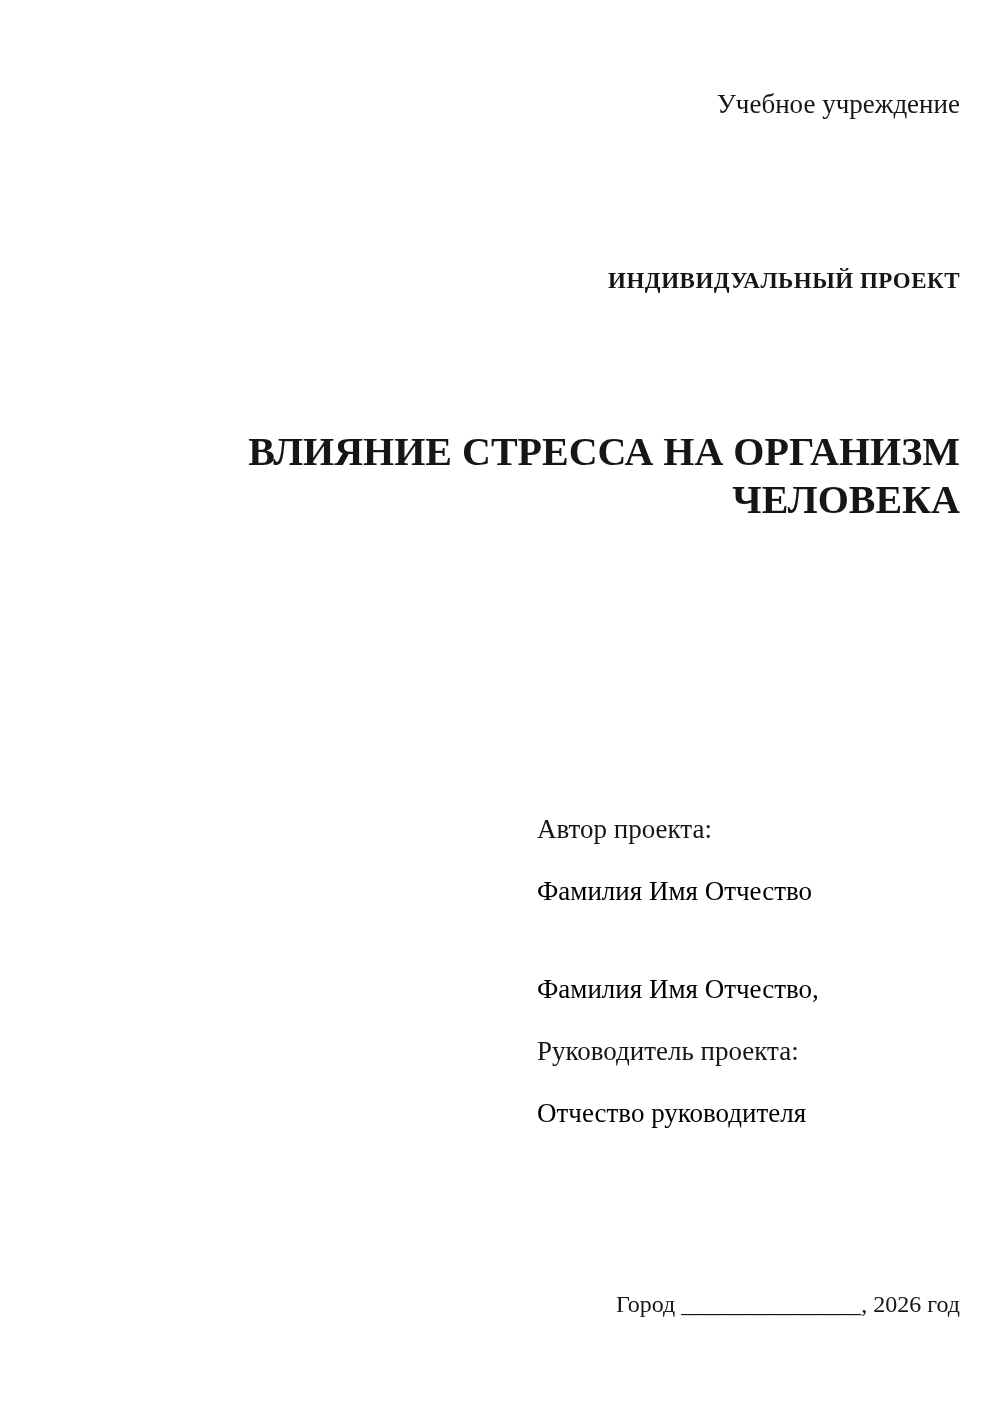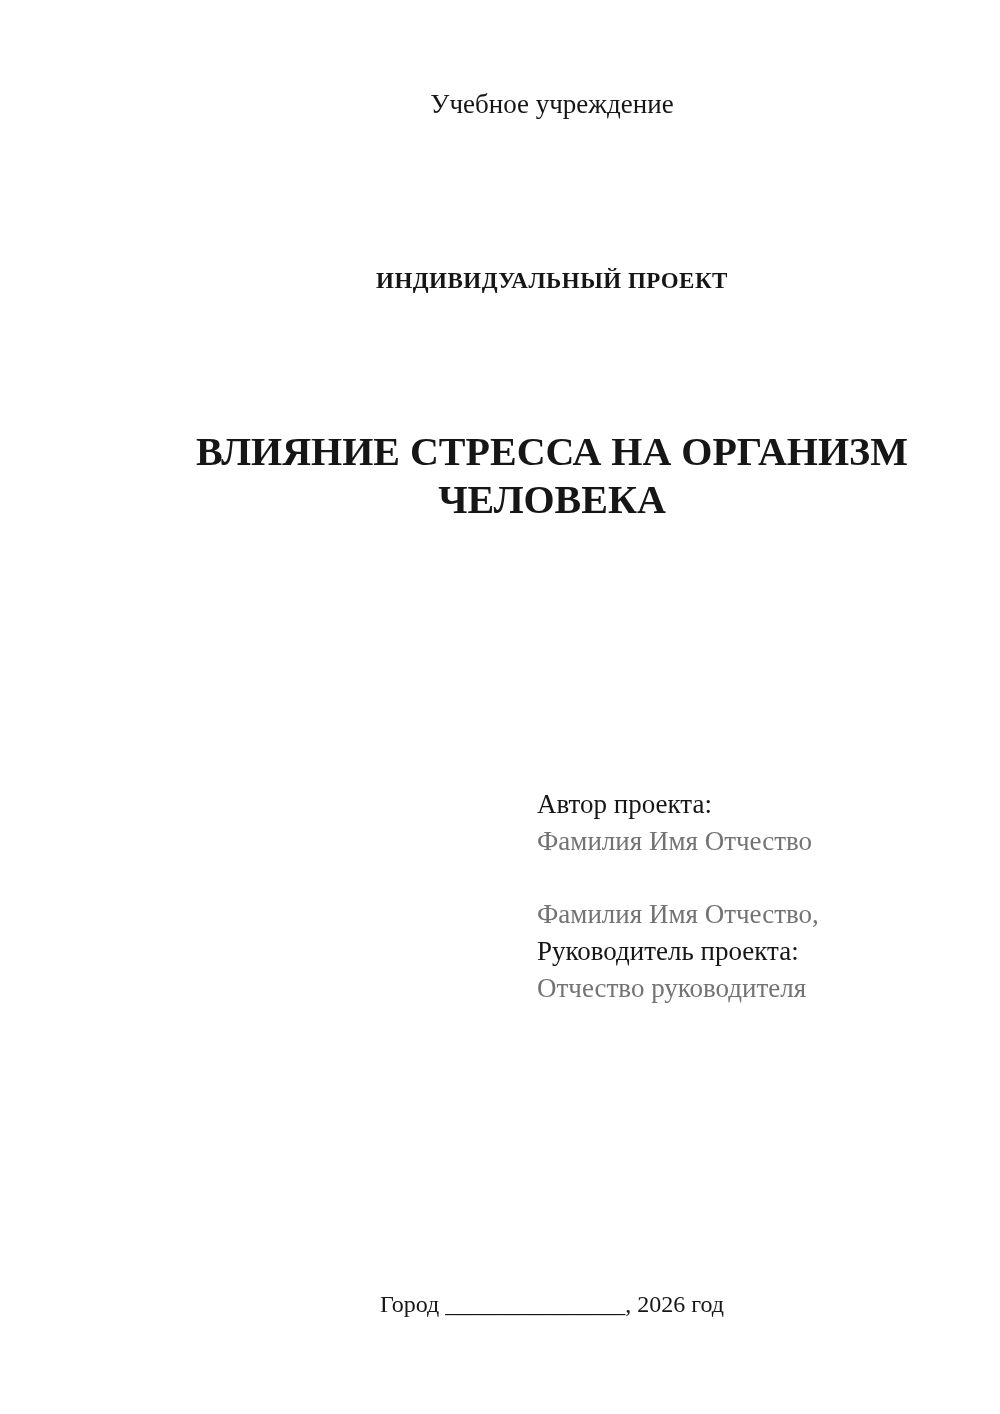--- a/index.html
+++ b/index.html
@@ -12,23 +12,23 @@
     width: 1000px;
     height: 1414px;
     background: #ffffff;
     font-family: "Liberation Serif", "DejaVu Serif", serif;
     color: #161616;
     overflow: hidden;
   }
   
   .centered-block {
     position: absolute;
-    left: 128px;
+    left: 112px;
     width: 848px;
-    text-align: center;
+    text-align: right;
   }
   .institution {
     top: 86px;
     font-size: 27px;
     line-height: 37px;
   }
   .project-type {
     top: 262px;
     font-size: 23px;
     font-weight: bold;
@@ -44,26 +44,27 @@
   .credits {
     position: absolute;
     left: 537px;
     top: 786px;
     text-align: left;
     font-size: 27px;
     line-height: 37px;
   }
   .credits .row {
     white-space: nowrap;
+    margin-top: 25px;
   }
   .credits .spacer {
     height: 36px;
   }
   .placeholder {
-    color: #737373;
+    color: #000000;
   }
   .footer-line {
     top: 1286px;
     font-size: 24px;
     line-height: 37px;
   }
 </style>
 </head>
 <body>
 

